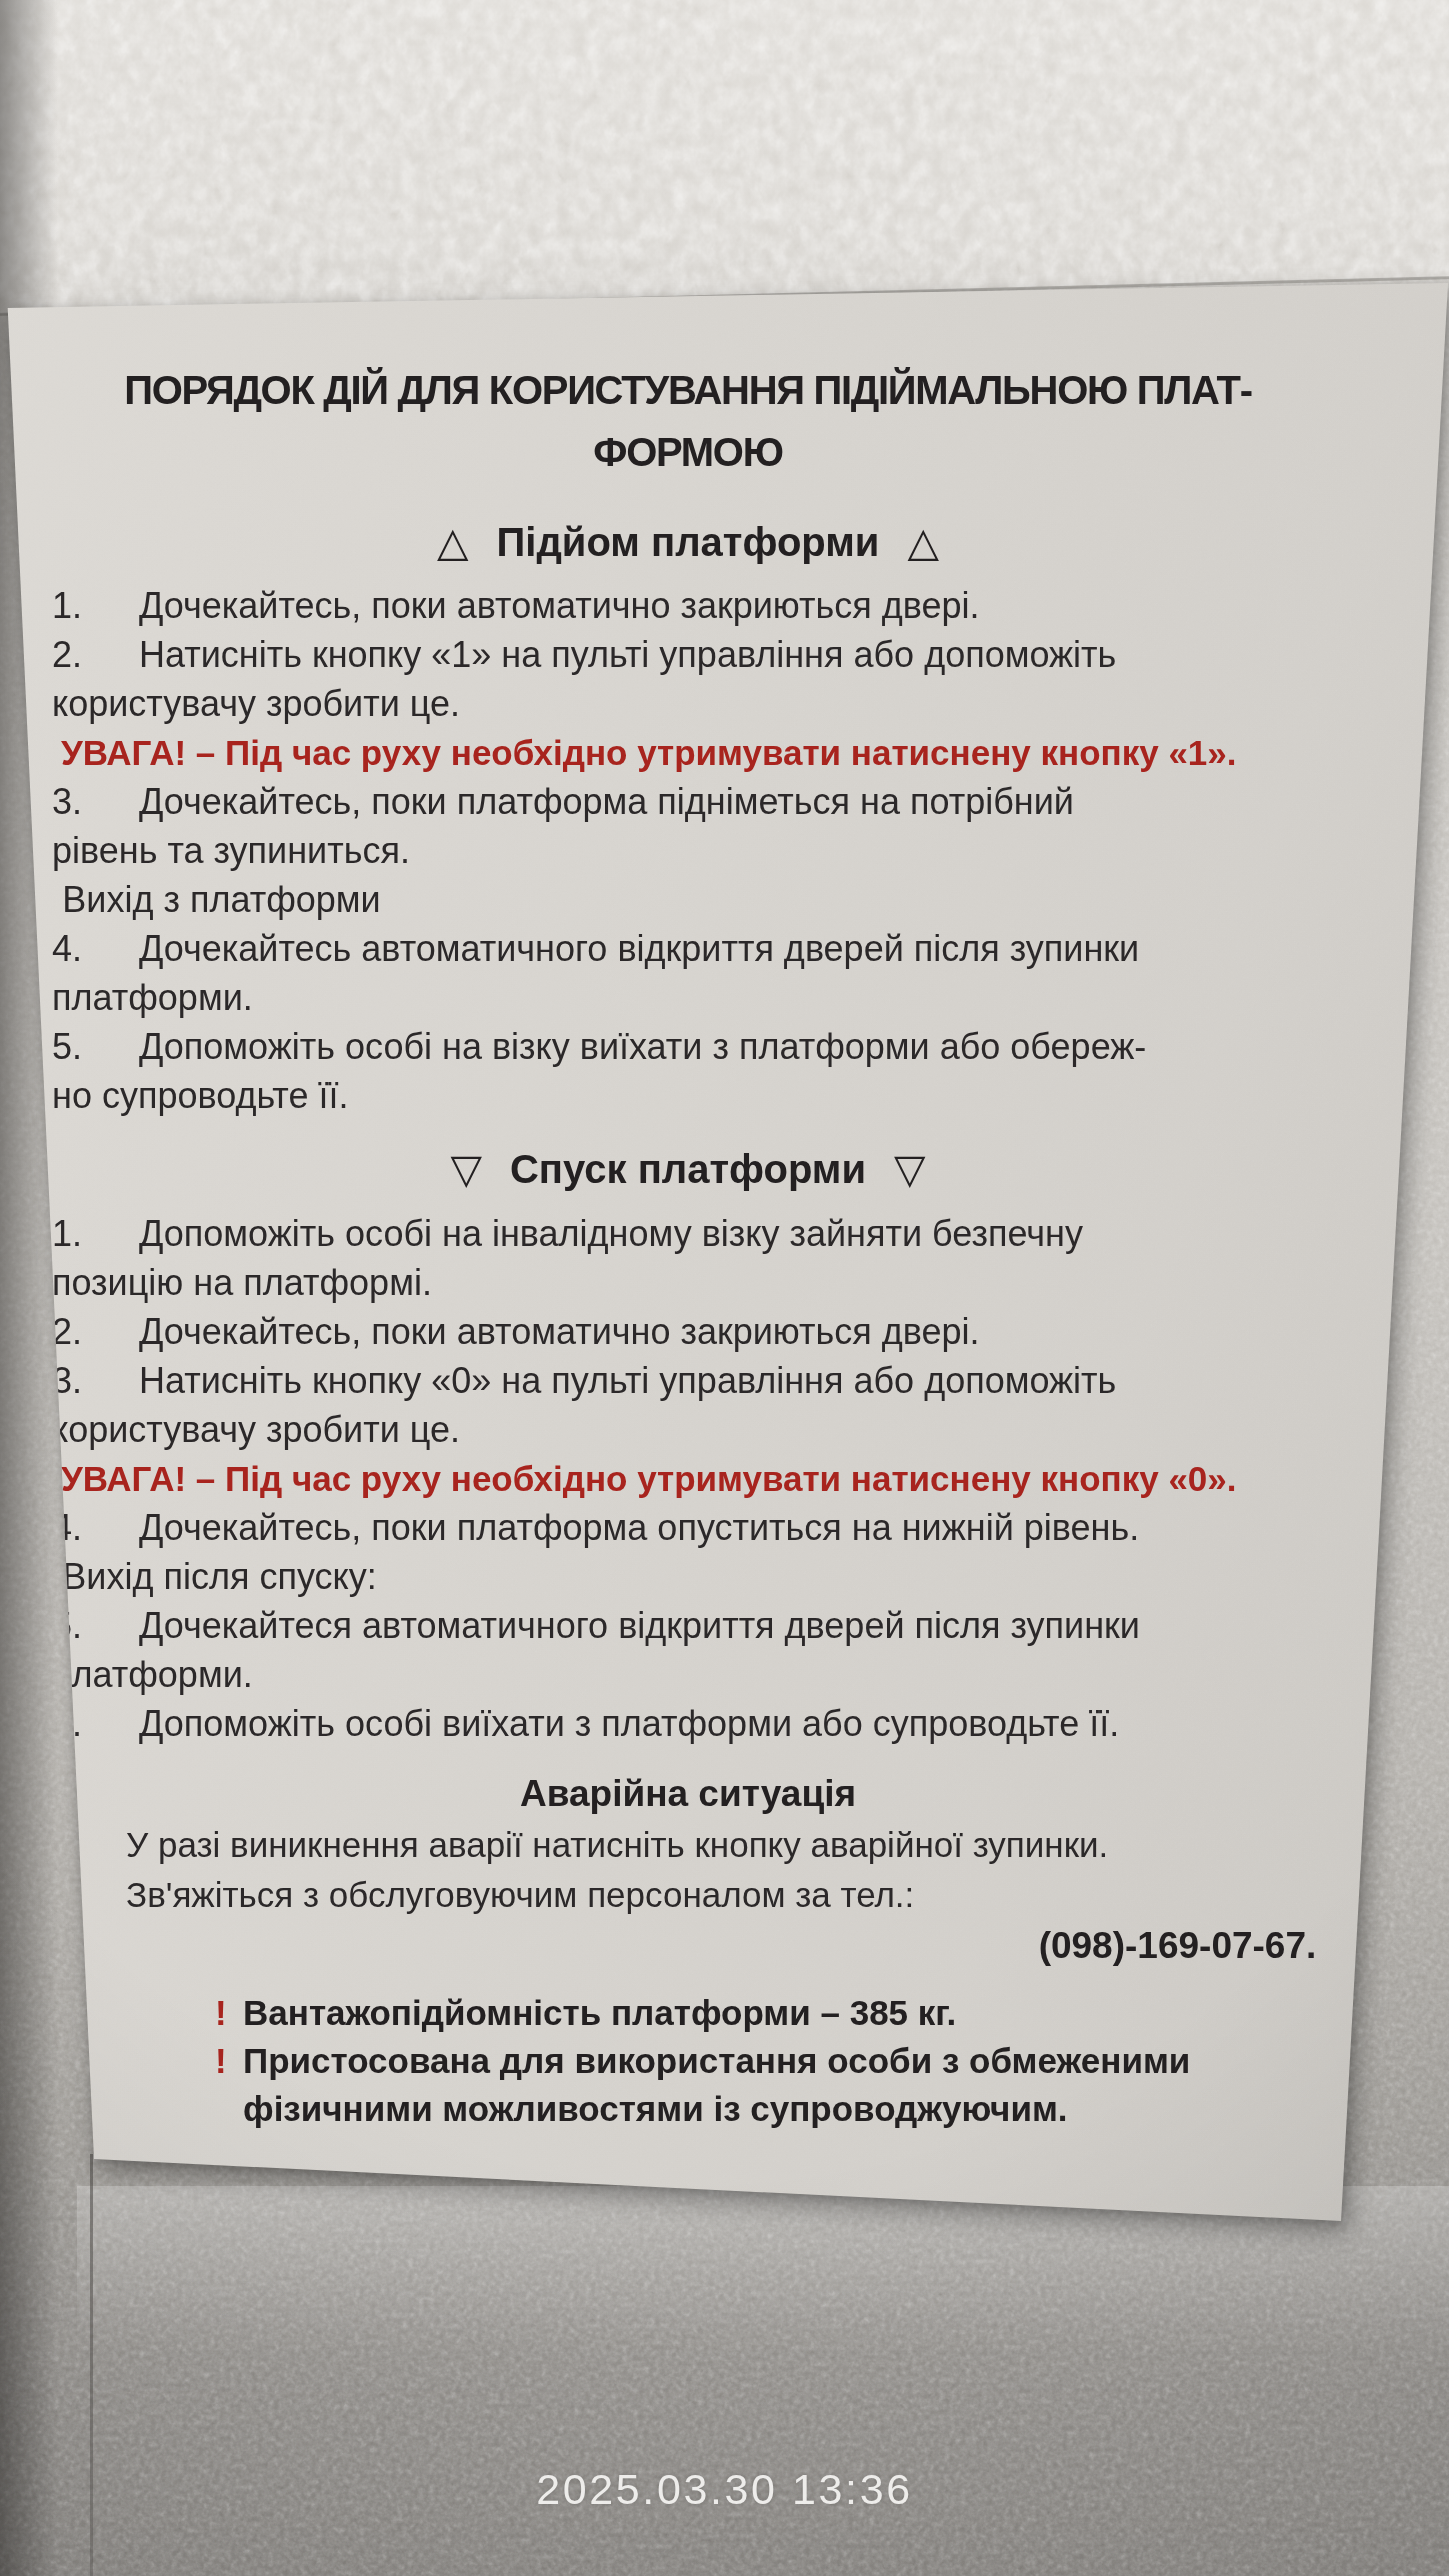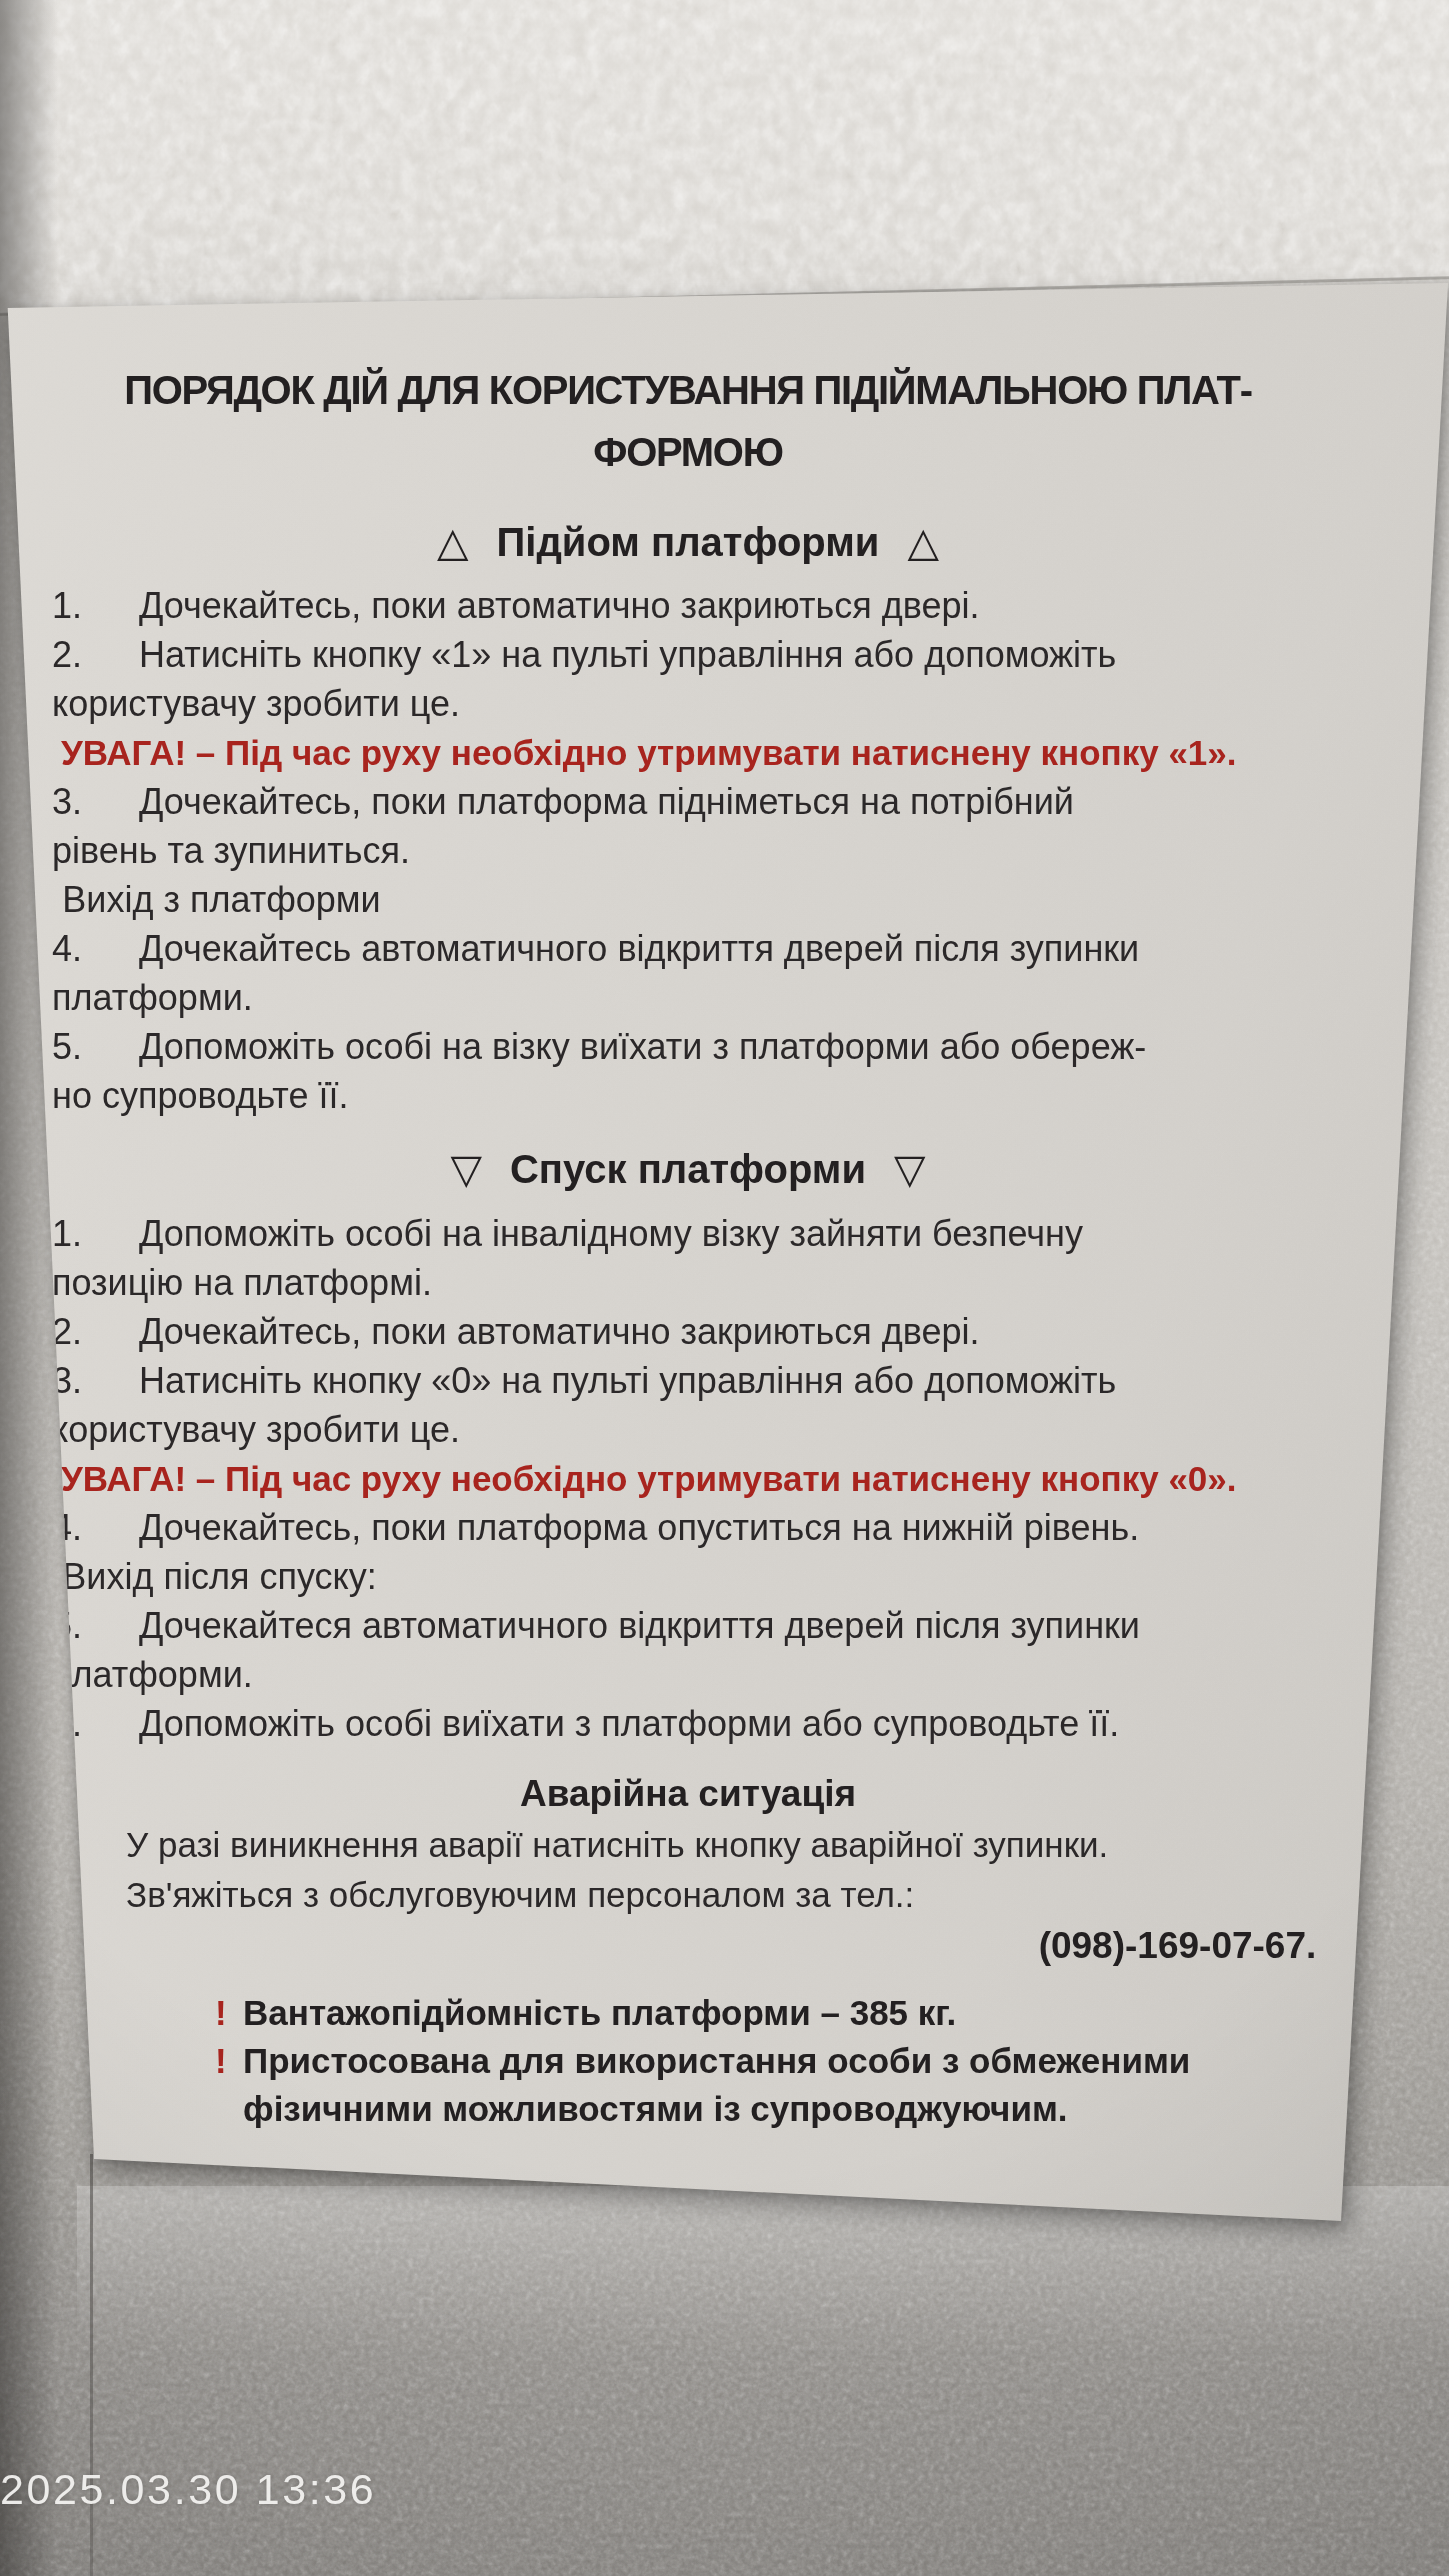--- a/index.html
+++ b/index.html
@@ -47,21 +47,21 @@
   .emg-head{text-align:center;font-weight:bold;font-size:37px;line-height:53px;margin-top:19.3px;color:#232021;}
   .bullet-row{white-space:pre-line;font-size:35px;line-height:50px;}
   .dot{display:inline-block;width:74px;padding-left:16.7px;box-sizing:border-box;}
   .bullet-txt{display:inline;}
   .phone{text-align:right;font-weight:bold;font-size:37px;line-height:52px;padding-right:7.7px;color:#232021;}
   .warns{margin:16.7px 0 0 163px;font-weight:bold;font-size:35px;line-height:48px;color:#232021;}
   .warn-item{display:flex;}
   .bang{color:var(--attention_red,#a8241e);width:28px;flex:none;}
   .warn-txt{white-space:pre-line;}
   
-  .stamp{position:absolute;left:0;right:0;top:2465px;
+  .stamp{position:absolute;left:0;right:0;top:2465px;text-align:center;
     font-size:43px;letter-spacing:2.6px;color:#f3f2f0;opacity:.95;
     text-shadow:0 0 5.2px rgba(0,0,0,.18);}
 </style>
 </head>
 <body>
 
 <div class="wall"></div>
 
 <svg class="noise wall-grain" xmlns="http://www.w3.org/2000/svg" viewBox="0 0 2250 4000" width="1449" height="2576">
   <filter id="g1">

